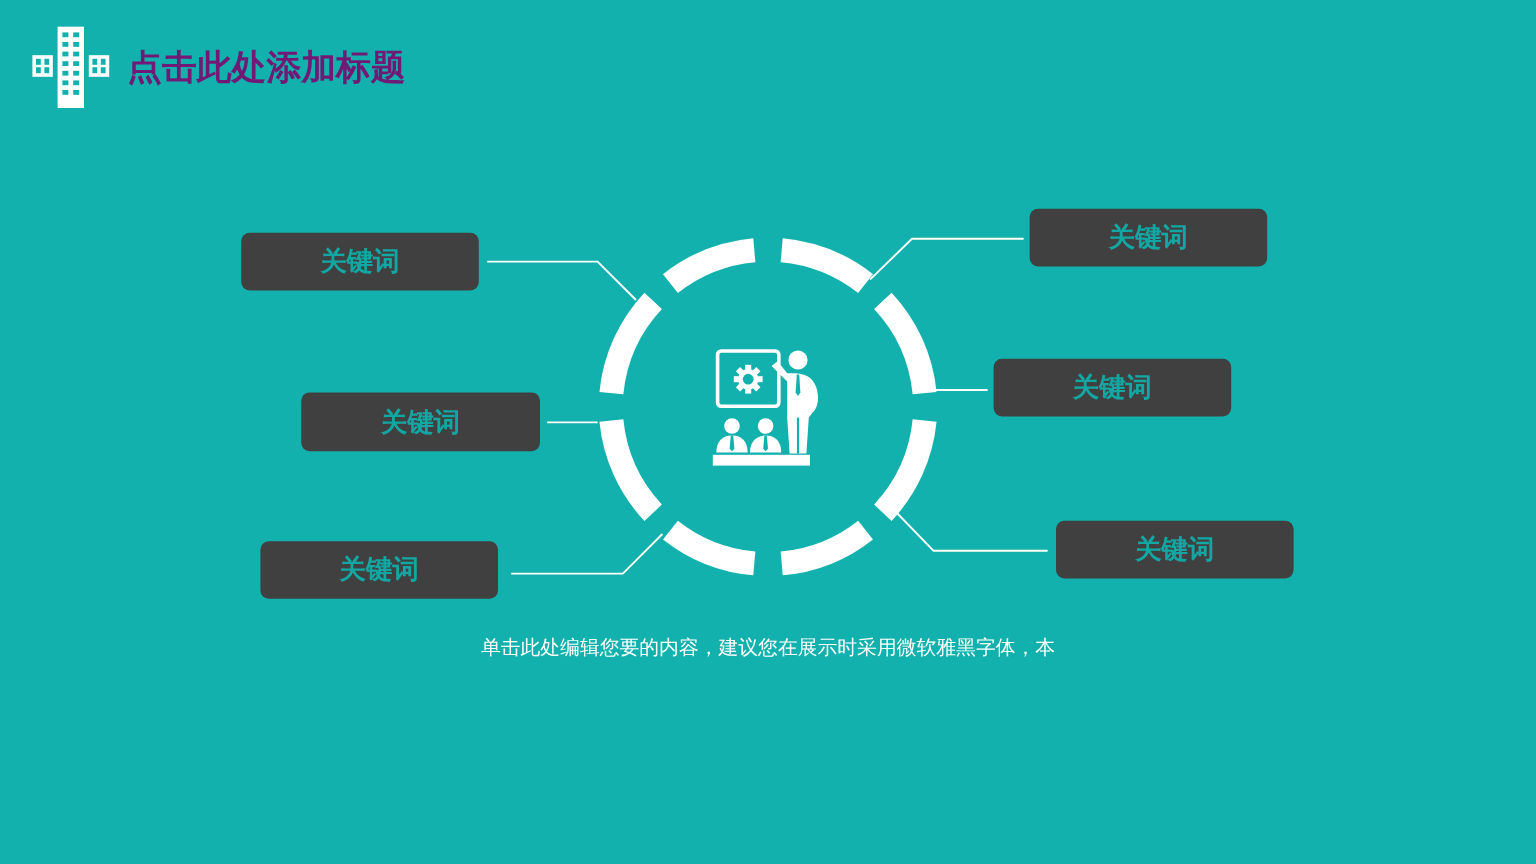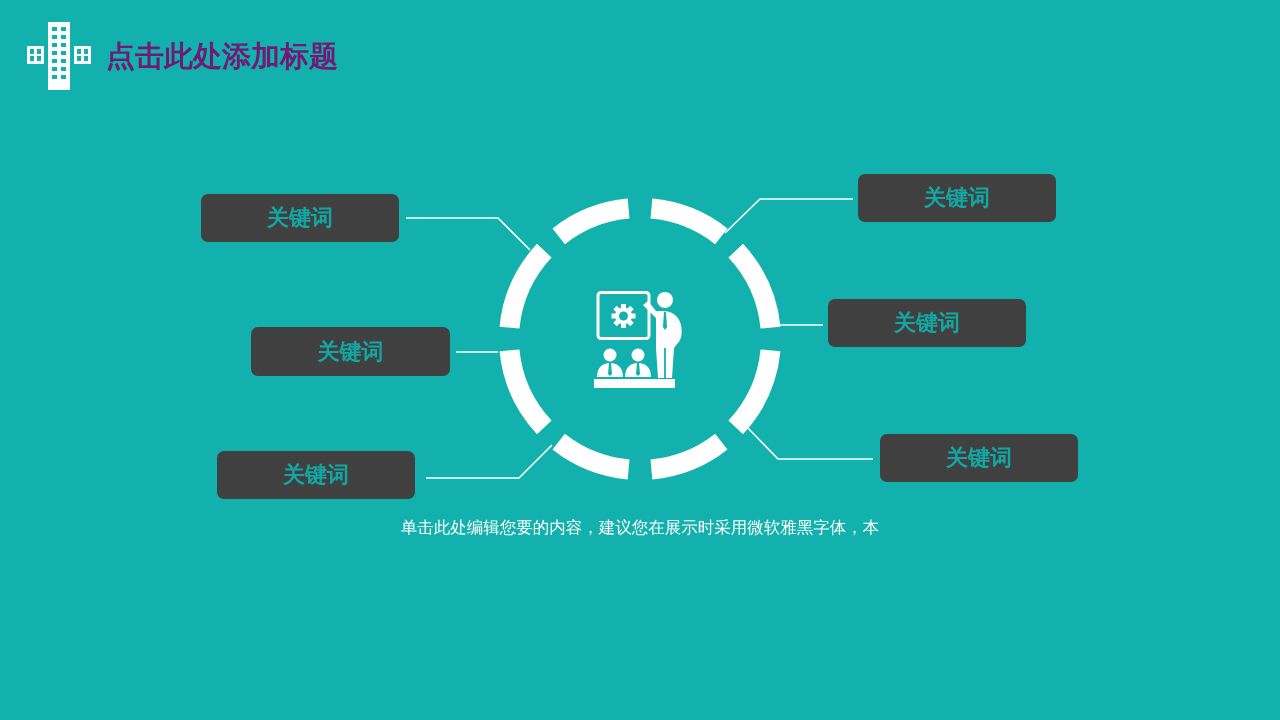--- a/index.html
+++ b/index.html
@@ -7,21 +7,21 @@
          background:#13b1ad; font-family:"DejaVu Sans","Liberation Sans",sans-serif; }
   .logo { position:absolute; left:26px; top:22px; width:68px; height:68px; }
   .title { position:absolute; left:106px; top:36px; color:#701a75; font-size:29px; font-weight:bold;
            letter-spacing:0px; line-height:40px; }
   .diagram { position:absolute; left:0; top:0; width:1280px; height:720px; }
   .kw { position:absolute; width:198px; height:48px; background:#404040; border-radius:7px;
         display:flex; align-items:center; justify-content:center;
         color:#13a7a3; font-size:22px; font-weight:bold; }
   .desc { position:absolute; left:340px; top:514px; width:600px; text-align:center;
           color:#fff; font-size:16.5px; line-height:28px; }
-  .desc p { margin:0; }
+  .desc p { margin:12px; }
 </style>
 </head>
 <body>
 
 <svg class="logo" viewBox="0 0 68 68">
   <rect x="22" y="0" width="22" height="68" fill="#fff"></rect>
   <g fill="#13b1ad">
     <rect x="26" y="5" width="5" height="4"></rect>
       <rect x="35" y="5" width="5" height="4"></rect>
     <rect x="26" y="13" width="5" height="4"></rect>

